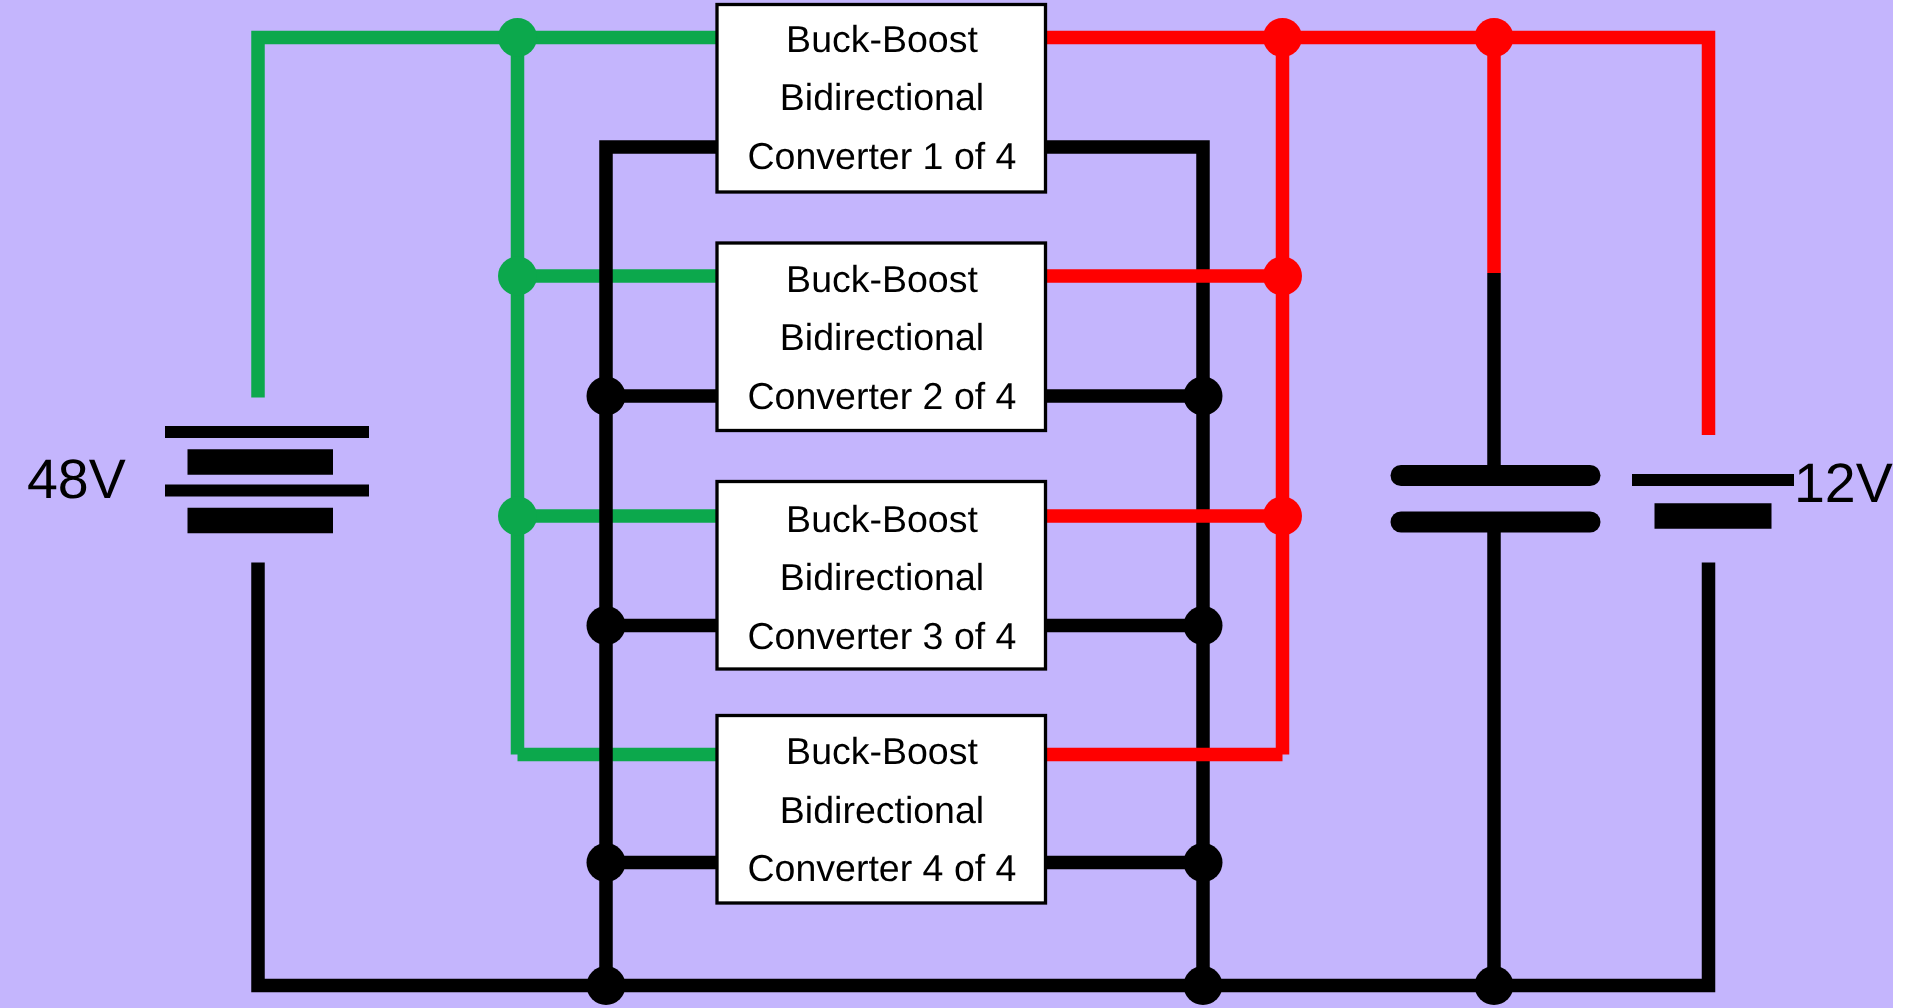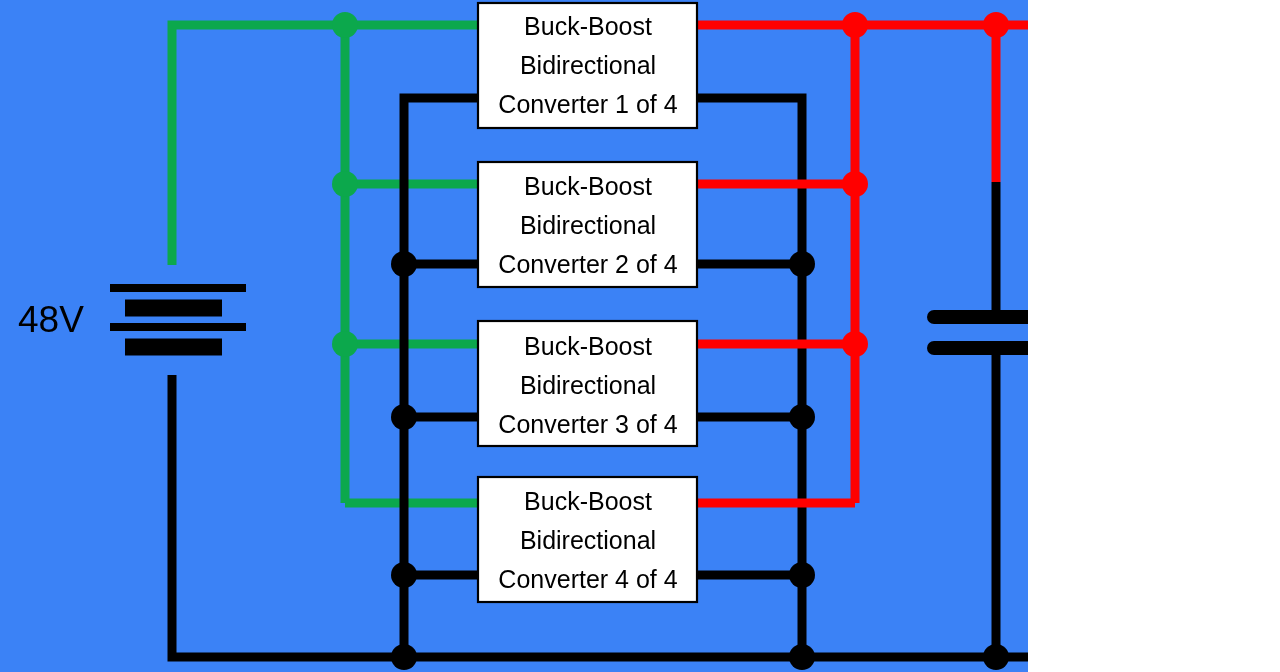--- a/index.html
+++ b/index.html
@@ -3,23 +3,23 @@
 <meta charset="utf-8">
 <title>Buck-Boost Bidirectional Converter Array</title>
 <style>
   html, body {
     margin: 0;
     padding: 0;
     background: #ffffff;
   }
   #canvas {
     position: relative;
-    width: 1028px;
+    width: 1262px;
     height: 672px;
-    background: #3b82f6;
+    background: #c4b5fd;
     overflow: hidden;
     font-family: "Liberation Sans", sans-serif;
   }
   svg#schematic {
     position: absolute;
     left: 0;
     top: 0;
     width: 1280px;
     height: 672px;
     display: block;

